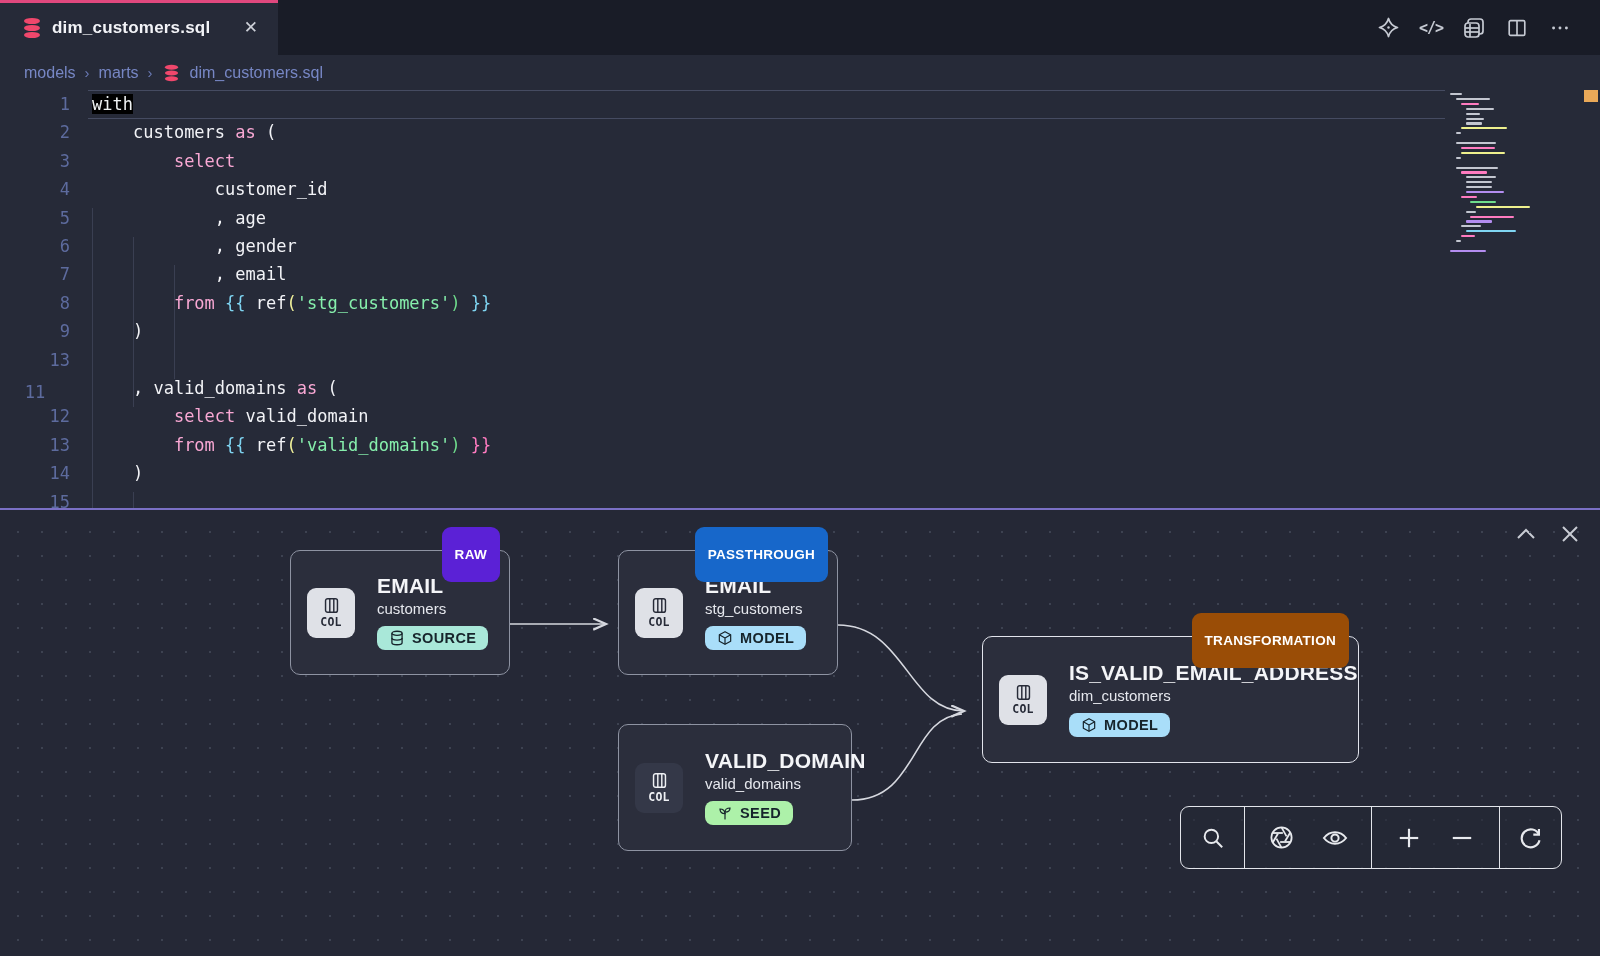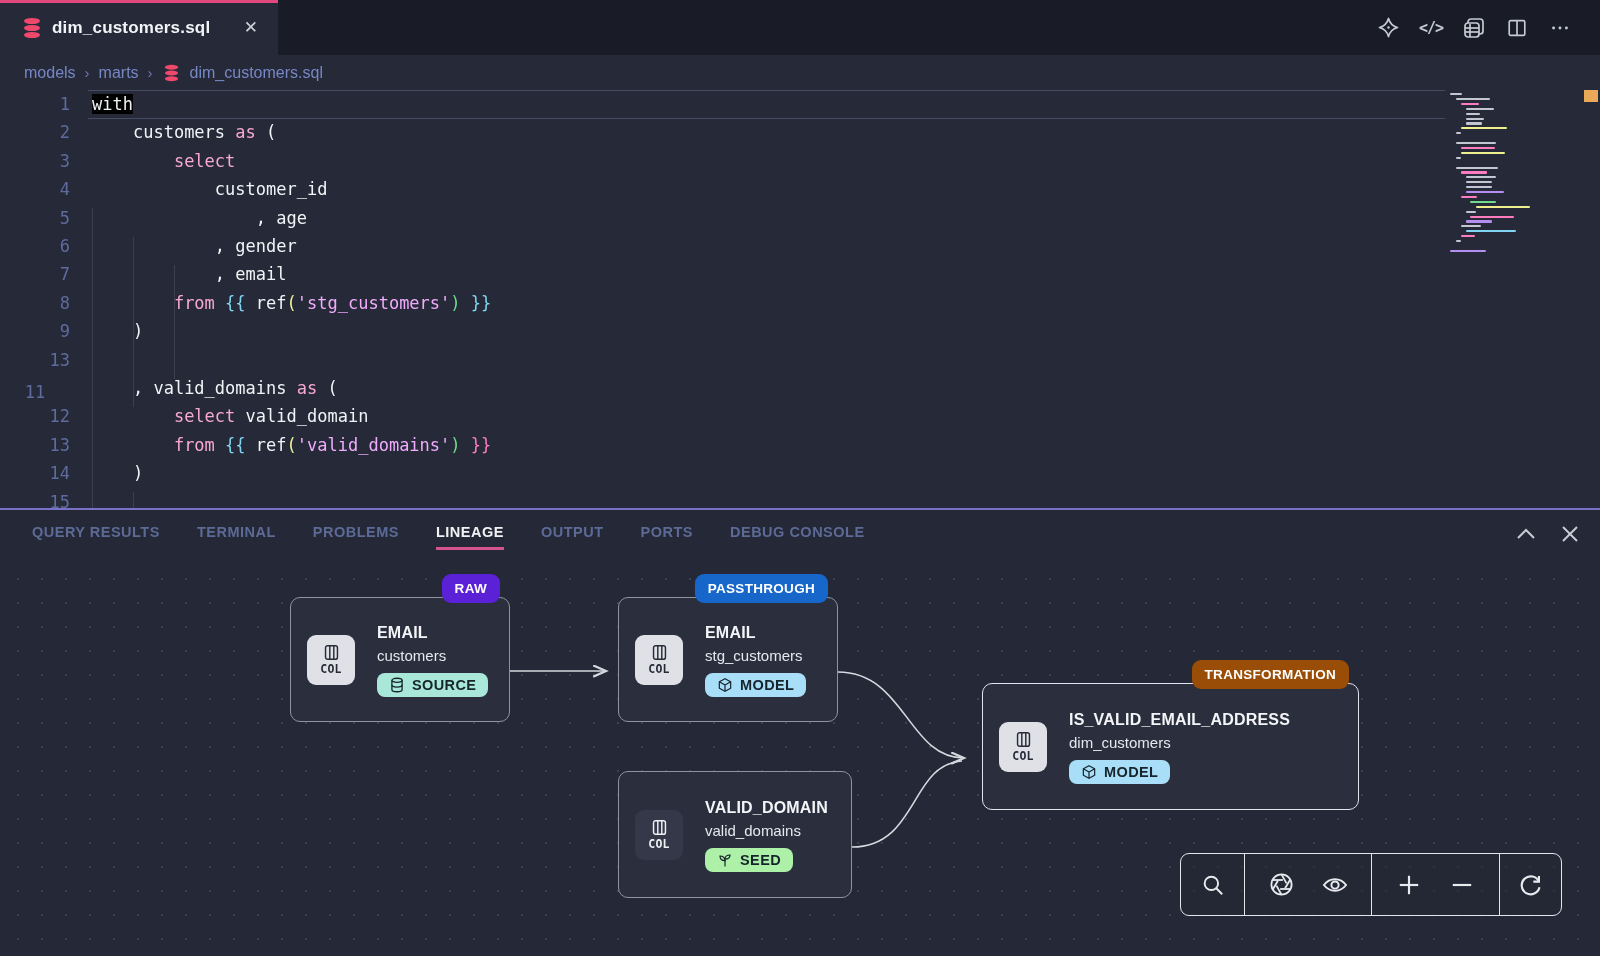--- a/index.html
+++ b/index.html
@@ -22,21 +22,21 @@
   .breadcrumb { height:35px; display:flex; align-items:center; gap:9px; padding-left:24px; color:#7787c5; font-size:16px; background:#262a38; }
   .crumb-sep { font-size:15px; color:#6b7ab6; }
   .breadcrumb .dbmini { margin:0 1px; }
   
   .editor { position:relative; height:418px; background:#262a38; overflow:hidden; font-family:"DejaVu Sans Mono", monospace; font-size:17px; }
   .curline-box { position:absolute; left:88px; top:0; width:1357px; height:29px; border-top:1px solid #454b61; border-bottom:1px solid #454b61; }
   .gutter-num { position:absolute; left:0; width:70px; text-align:right; color:#5d6b9e; line-height:28.4px; }
   .code-line { position:absolute; left:92px; line-height:28.4px; white-space:pre; color:#f2f3f7; }
   .tk-kw { color:#f9a8d4; }
   .tk-fg { color:#f2f3f7; }
-  .tk-str { color:#f0abfc; }
+  .tk-str { color:#86efac; }
   .tk-cyan { color:#7fd5f2; }
   .tk-green { color:#6fdc8c; }
   .tk-yellow { color:#f0f19a; }
   .tk-pink { color:#ff7bc0; }
   .tk-sel { background:#000000; color:#eef1f2; }
   .guide { position:absolute; width:1px; background:#3a3f52; }
   .minimap { position:absolute; left:1450px; top:0; width:100px; height:100%; }
   .mm-bar { position:absolute; height:2.2px; border-radius:1px; }
   .overview-marker { position:absolute; left:1584px; top:0; width:14px; height:12px; background:#eaa958; }
   
@@ -53,28 +53,28 @@
     background-image:radial-gradient(circle, #3d4251 1.2px, transparent 1.4px);
     background-size:24px 24px; background-position:6px 10px; }
   .edges { position:absolute; left:0; top:0; width:1600px; height:432px; pointer-events:none; }
   .node { position:absolute; background:#2b2e3c; border:1.5px solid #8e93a2; border-radius:10px; cursor:pointer; }
   .node.selected { border-color:#e2e4ec; }
   .node-p0 { left:290px; top:40px;  width:220px; height:125px; }
   .node-p1 { left:618px; top:40px;  width:220px; height:125px; }
   .node-p2 { left:618px; top:214px; width:234px; height:127px; }
   .node-p3 { left:982px; top:126px; width:377px; height:127px; }
   .top-badge { position:absolute; top:-24px; right:9px; color:#fff; font-size:13.5px; font-weight:700; letter-spacing:.3px;
-    padding:7px 13px; border-radius:9px; white-space:nowrap; }
+    padding:20px 13px; border-radius:9px; white-space:nowrap; }
   .node-body { display:flex; align-items:center; height:100%; padding:0 16px; gap:22px; }
   .col-chip { flex:none; width:48px; height:50px; border-radius:9px; display:flex; flex-direction:column; align-items:center; justify-content:center; gap:1px; }
   .col-chip.light { background:#dfe1e7; color:#272b38; }
   .col-chip.dark { background:#343848; color:#eef0f4; }
   .col-chip .col-label { font-size:11.5px; font-weight:700; letter-spacing:.3px; font-family:"DejaVu Sans Mono", monospace; }
   .node-text { display:flex; flex-direction:column; align-items:flex-start; }
-  .node-title { color:#f4f5f8; font-size:16px; font-weight:700; letter-spacing:.2px; line-height:21px; }
+  .node-title { color:#f4f5f8; font-size:21px; font-weight:700; letter-spacing:.2px; line-height:21px; }
   .node-sub { color:#e6e8ee; font-size:15px; line-height:19px; margin-top:3px; }
   .type-badge { margin-top:8px; display:flex; align-items:center; gap:7px; border-radius:8px; padding:4px 12px;
     color:#16242b; font-size:14.5px; font-weight:600; letter-spacing:.4px; }
   
   .graph-toolbar { position:absolute; left:1180px; top:296px; width:382px; height:63px; display:flex;
     border:1.5px solid #e3e5eb; border-radius:9px; color:#e8eaee; background:rgba(37,40,54,.6); }
   .gt-group { display:flex; align-items:center; justify-content:space-evenly; border-right:1.5px solid #e3e5eb; }
   .gt-group:last-child { border-right:none; }
   .gt-g1 { width:64px; } .gt-g2 { width:127px; } .gt-g3 { width:128px; } .gt-g4 { flex:1; }
   .gt-btn { display:flex; align-items:center; justify-content:center; width:34px; height:34px; cursor:pointer; }
@@ -159,21 +159,21 @@
         <div class="gutter-num" style="top: 312.4px;">12</div>
         <div class="gutter-num" style="top: 340.8px;">13</div>
         <div class="gutter-num" style="top: 369.2px;">14</div>
         <div class="gutter-num" style="top: 397.6px;">15</div>
       </div>
     <div id="code">
         <div class="code-line" style="top: 0px;"><span class="tk-sel">with</span></div>
         <div class="code-line" style="top: 28.4px;"><span class="tk-fg">    </span><span class="tk-fg">customers </span><span class="tk-kw">as</span><span class="tk-fg"> (</span></div>
         <div class="code-line" style="top: 56.8px;"><span class="tk-fg">        </span><span class="tk-kw">select</span></div>
         <div class="code-line" style="top: 85.2px;"><span class="tk-fg">            </span><span class="tk-fg">customer_id</span></div>
-        <div class="code-line" style="top: 113.6px; padding-left: 41px;"><span class="tk-fg">            </span><span class="tk-fg">, age</span></div>
+        <div class="code-line" style="top: 113.6px;"><span class="tk-fg">            </span><span class="tk-fg">, age</span></div>
         <div class="code-line" style="top: 142px;"><span class="tk-fg">            </span><span class="tk-fg">, gender</span></div>
         <div class="code-line" style="top: 170.4px; text-align: right;"><span class="tk-fg">            </span><span class="tk-fg">, email</span></div>
         <div class="code-line" style="top: 198.8px;"><span class="tk-fg">        </span><span class="tk-kw">from</span><span class="tk-fg"> </span><span class="tk-cyan">{{</span><span class="tk-fg"> ref</span><span class="tk-yellow">(</span><span class="tk-str">'stg_customers'</span><span class="tk-green">)</span><span class="tk-fg"> </span><span class="tk-cyan">}}</span></div>
         <div class="code-line" style="top: 227.2px;"><span class="tk-fg">    </span><span class="tk-fg">)</span></div>
         <div class="code-line" style="top: 255.6px;"></div>
         <div class="code-line" style="top: 284px;"><span class="tk-fg">    </span><span class="tk-fg">, valid_domains </span><span class="tk-kw">as</span><span class="tk-fg"> (</span></div>
         <div class="code-line" style="top: 312.4px;"><span class="tk-fg">        </span><span class="tk-kw">select</span><span class="tk-fg"> valid_domain</span></div>
         <div class="code-line" style="top: 340.8px;"><span class="tk-fg">        </span><span class="tk-kw">from</span><span class="tk-fg"> </span><span class="tk-cyan">{{</span><span class="tk-fg"> ref</span><span class="tk-yellow">(</span><span class="tk-str">'valid_domains'</span><span class="tk-green">)</span><span class="tk-fg"> </span><span class="tk-pink">}}</span></div>
         <div class="code-line" style="top: 369.2px;"><span class="tk-fg">    </span><span class="tk-fg">)</span></div>
         <div class="code-line" style="top: 397.6px;"></div>
@@ -213,29 +213,20 @@
         <div class="mm-bar" style="left: 11px; top: 145.1px; width: 14px; background: rgb(255, 123, 192);"></div>
         <div class="mm-bar" style="left: 6px; top: 150px; width: 5px; background: rgb(195, 198, 208);"></div>
         <div class="mm-bar" style="left: 0px; top: 159.8px; width: 36px; background: rgb(180, 141, 240);"></div>
       </div>
     <div class="overview-marker"></div>
   </div>
 
   <div class="panel-sep"></div>
 
   <div class="panel">
-    <div class="panel-tabs" id="panel-tabs">
-        <span class="ptab">QUERY RESULTS</span>
-        <span class="ptab">TERMINAL</span>
-        <span class="ptab">PROBLEMS</span>
-        <span class="ptab active">LINEAGE</span>
-        <span class="ptab">OUTPUT</span>
-        <span class="ptab">PORTS</span>
-        <span class="ptab">DEBUG CONSOLE</span>
-      </div>
     <div class="panel-actions">
       <span class="abtn">
         <svg width="20" height="12" viewBox="0 0 20 12" fill="none" stroke="#c9ccd4" stroke-width="2">
             <polyline points="2,10 10,2 18,10"></polyline>
           </svg>
       </span>
       <span class="abtn">
         <svg width="16" height="16" viewBox="0 0 16 16" stroke="#c9ccd4" stroke-width="2">
             <line x1="1" y1="1" x2="15" y2="15"></line>
             <line x1="15" y1="1" x2="1" y2="15"></line>

